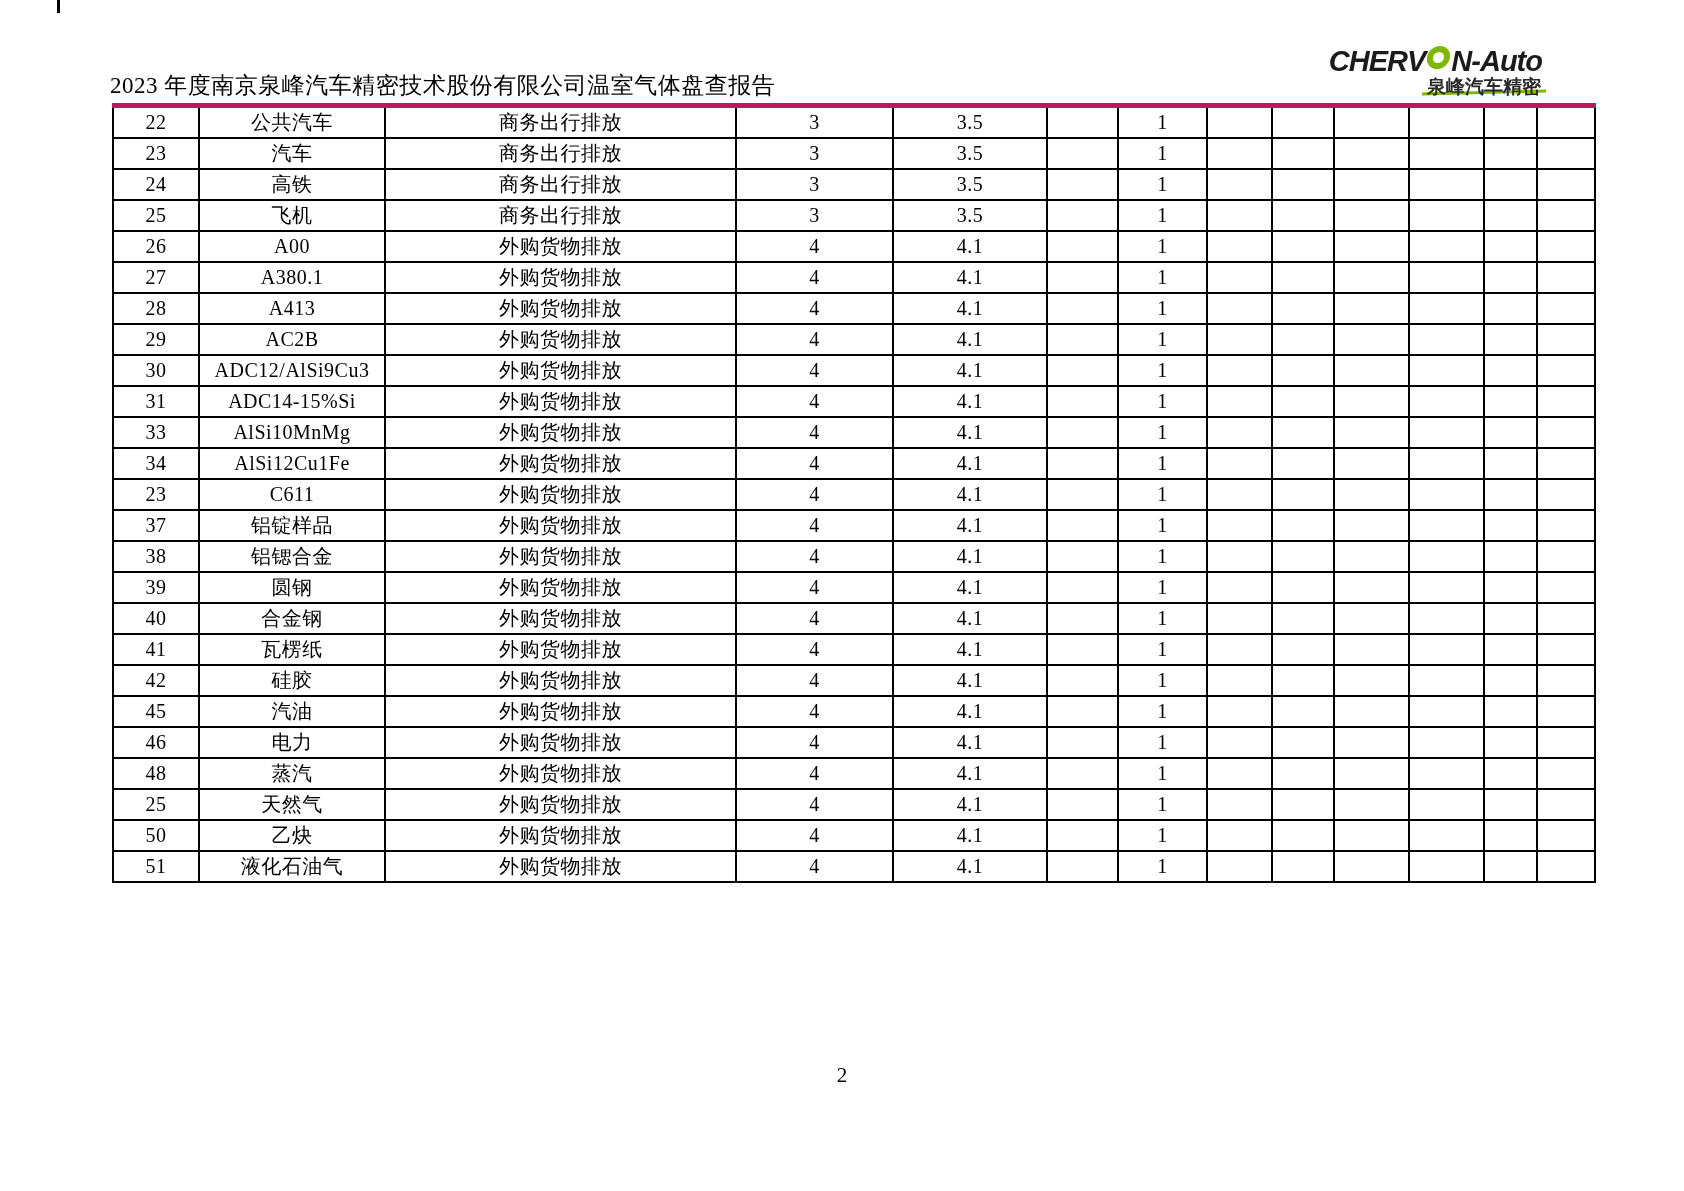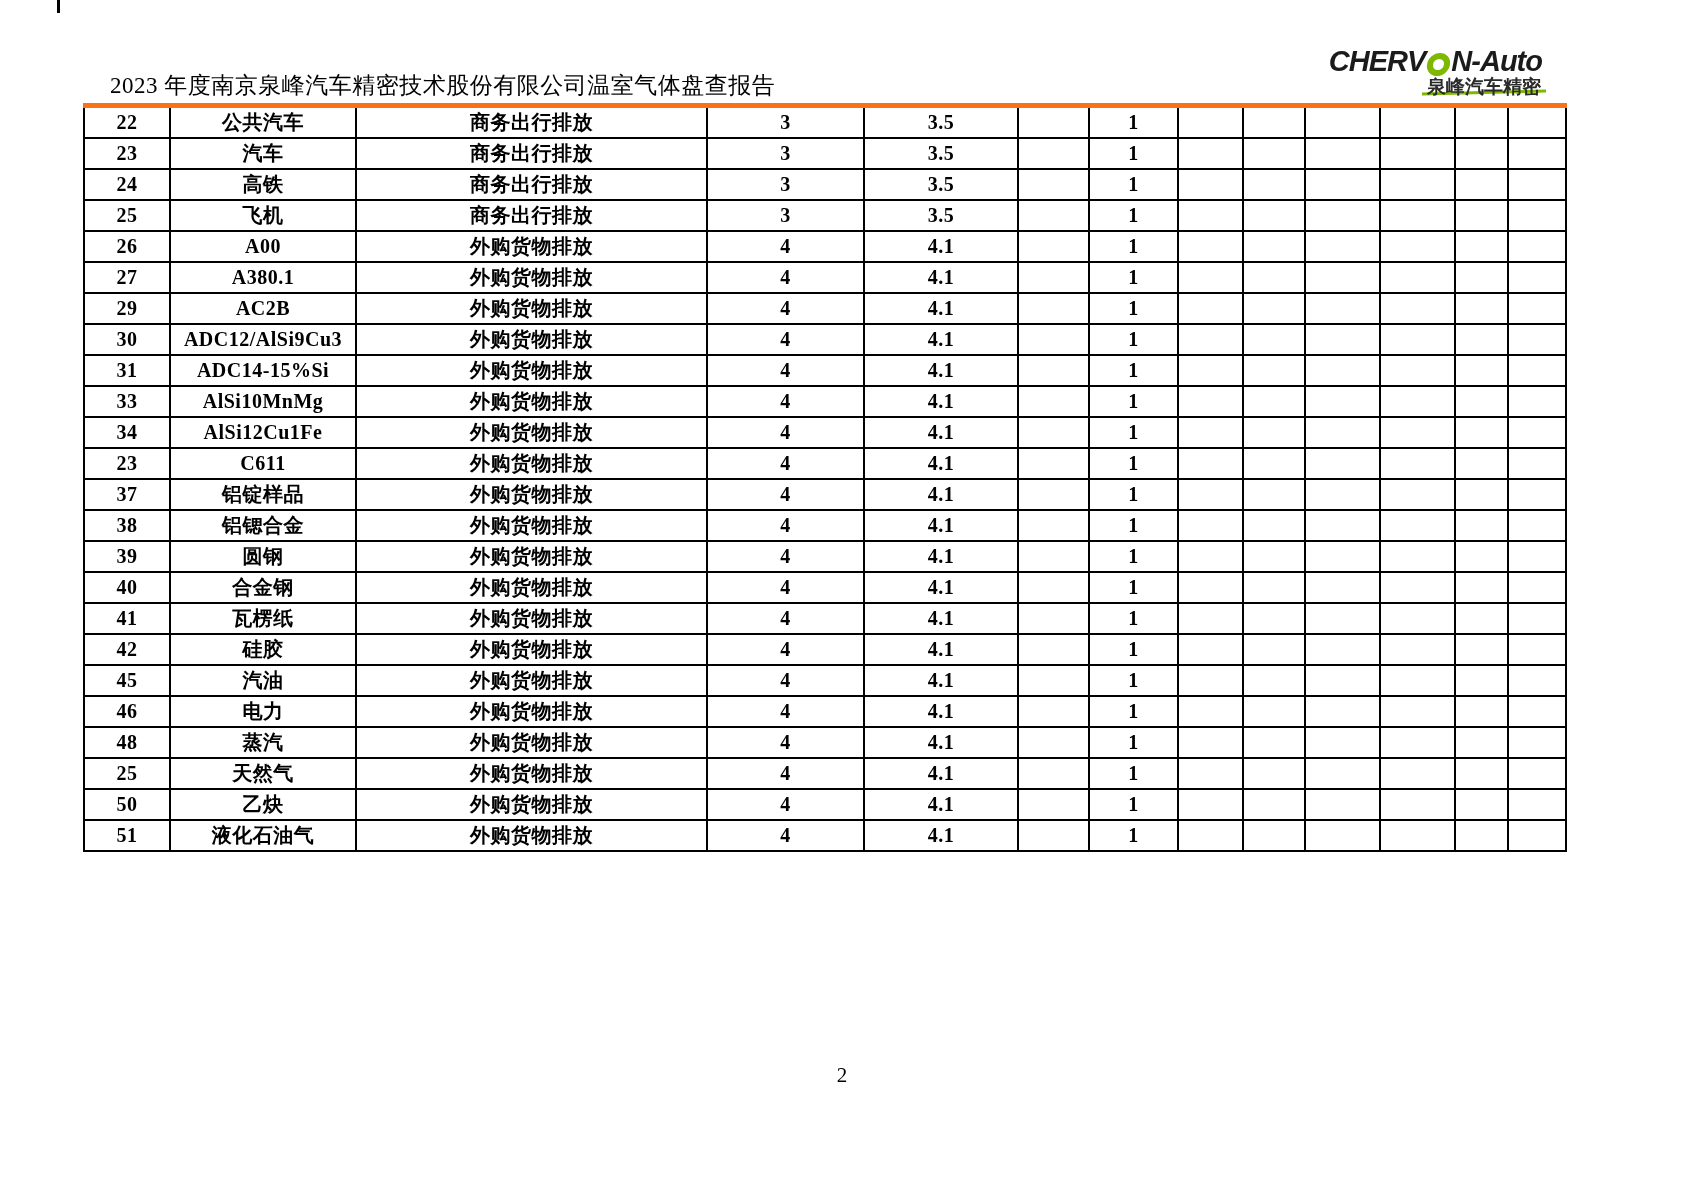--- a/index.html
+++ b/index.html
@@ -20,21 +20,21 @@
     position:absolute; left:110px; top:72px;
     font-size:23px; line-height:27px; letter-spacing:0.5px;
     white-space:nowrap; color:#000;
   }
   
   .logo {
     position:absolute; right:142px; top:46px;
     display:flex; flex-direction:column; align-items:flex-end;
   }
   .logo-main {
-    display:flex; align-items:flex-end;
+    display:flex; align-items:flex-start;
     font-family:"Liberation Sans","DejaVu Sans",sans-serif;
     font-weight:800; font-style:italic;
     font-size:29px; letter-spacing:-1px; color:#1b1b1b;
     line-height:30px;
   }
   .logo-o-ring {
     display:inline-block; box-sizing:border-box;
     width:23px; height:23px;
     border:6px solid #7fb800; border-radius:50%;
     margin:0 1px 0 2px;
@@ -46,25 +46,24 @@
     font-weight:700; font-size:19px; line-height:20px;
     color:#2a2a2a; white-space:nowrap;text-align:center;
   }
   .logo-swoosh {
     position:absolute; left:-4px; right:-4px; bottom:3px; height:3px;
     background:#7fb800; transform:rotate(-1.5deg); z-index:0;
   }
   .logo-sub-text { position:relative; z-index:1; }
   
   table.inv {
-    position:absolute; left:83px; top:103px;
+    position:absolute; left:112px; top:103px;
     width:1482px; table-layout:fixed;
     border-collapse:collapse;
-    border-top:5px solid #f97316;
-    font-weight:bold;
+    border-top:5px solid #be185d;
   }
   table.inv td {
     border:2px solid #000;
     height:29px; line-height:29px;
     padding:0; text-align:center; vertical-align:middle;
     font-size:20px; letter-spacing:0.5px;
     overflow:hidden; white-space:nowrap;
   }
   
   .page-number {
@@ -194,20 +193,35 @@
           <td></td>
           <td>1</td>
           <td></td>
           <td></td>
           <td></td>
           <td></td>
           <td></td>
           <td></td>
         </tr>
         <tr>
+          <td>28</td>
+          <td>A413</td>
+          <td>外购货物排放</td>
+          <td>4</td>
+          <td>4.1</td>
+          <td></td>
+          <td>1</td>
+          <td></td>
+          <td></td>
+          <td></td>
+          <td></td>
+          <td></td>
+          <td></td>
+        </tr>
+        <tr>
           <td>29</td>
           <td>AC2B</td>
           <td>外购货物排放</td>
           <td>4</td>
           <td>4.1</td>
           <td></td>
           <td>1</td>
           <td></td>
           <td></td>
           <td></td>

